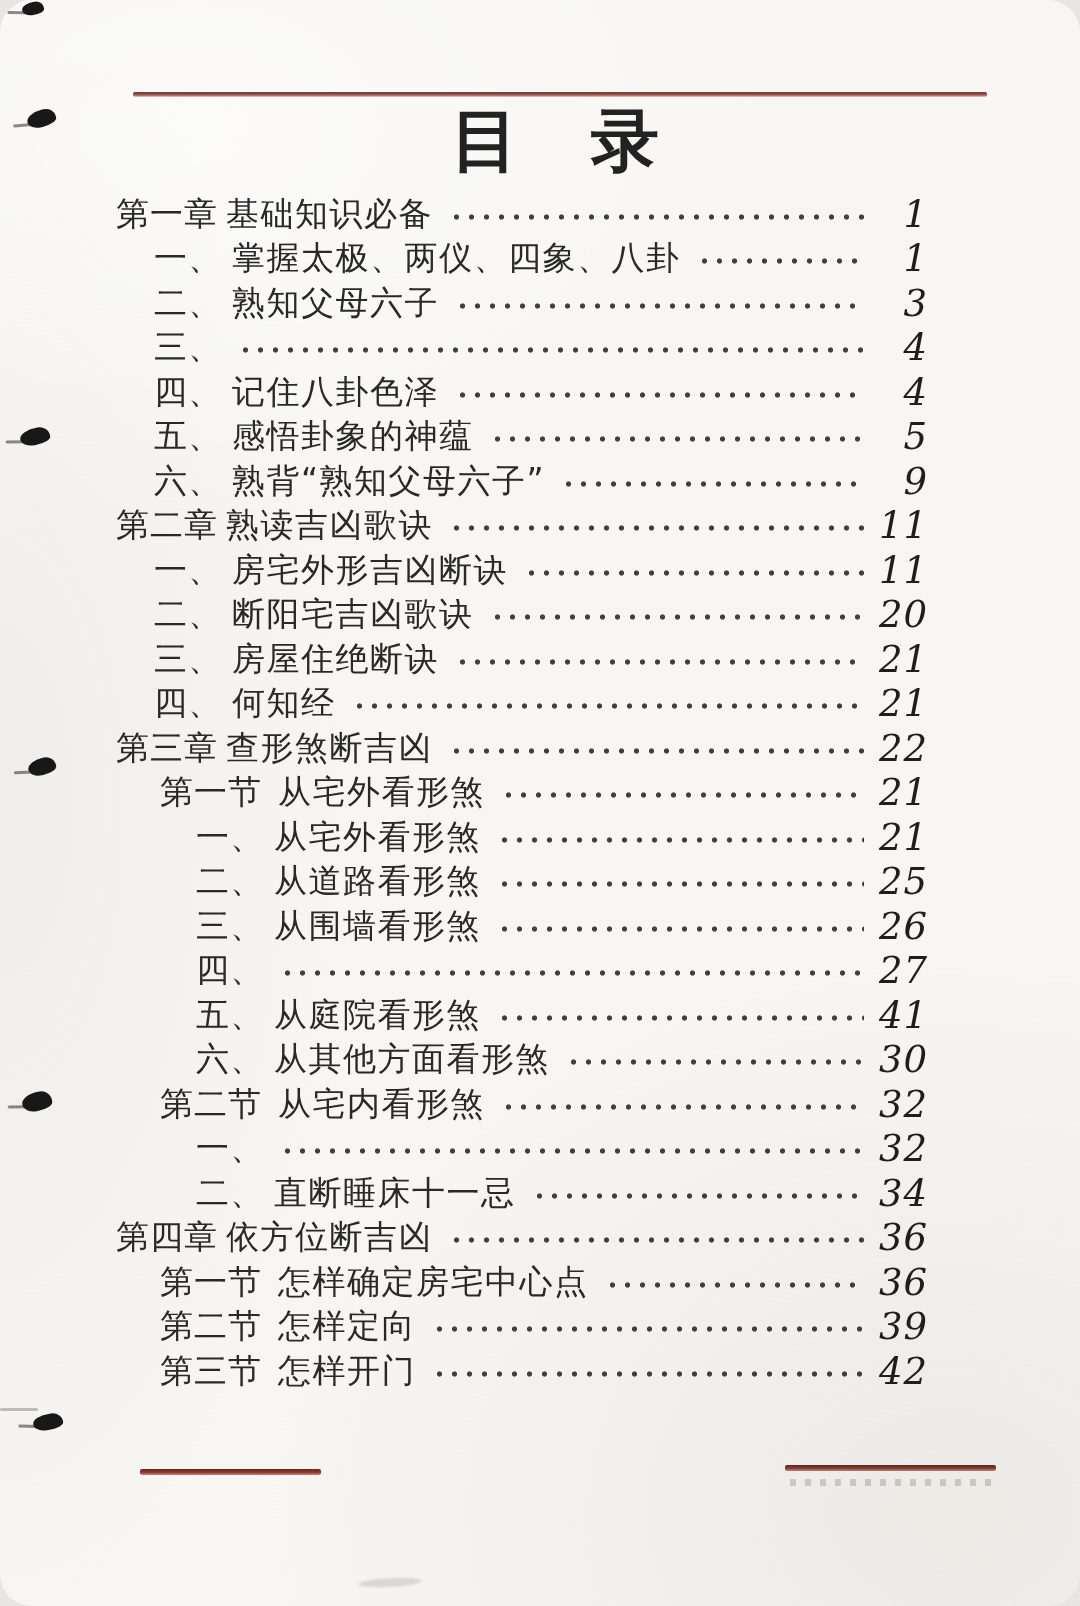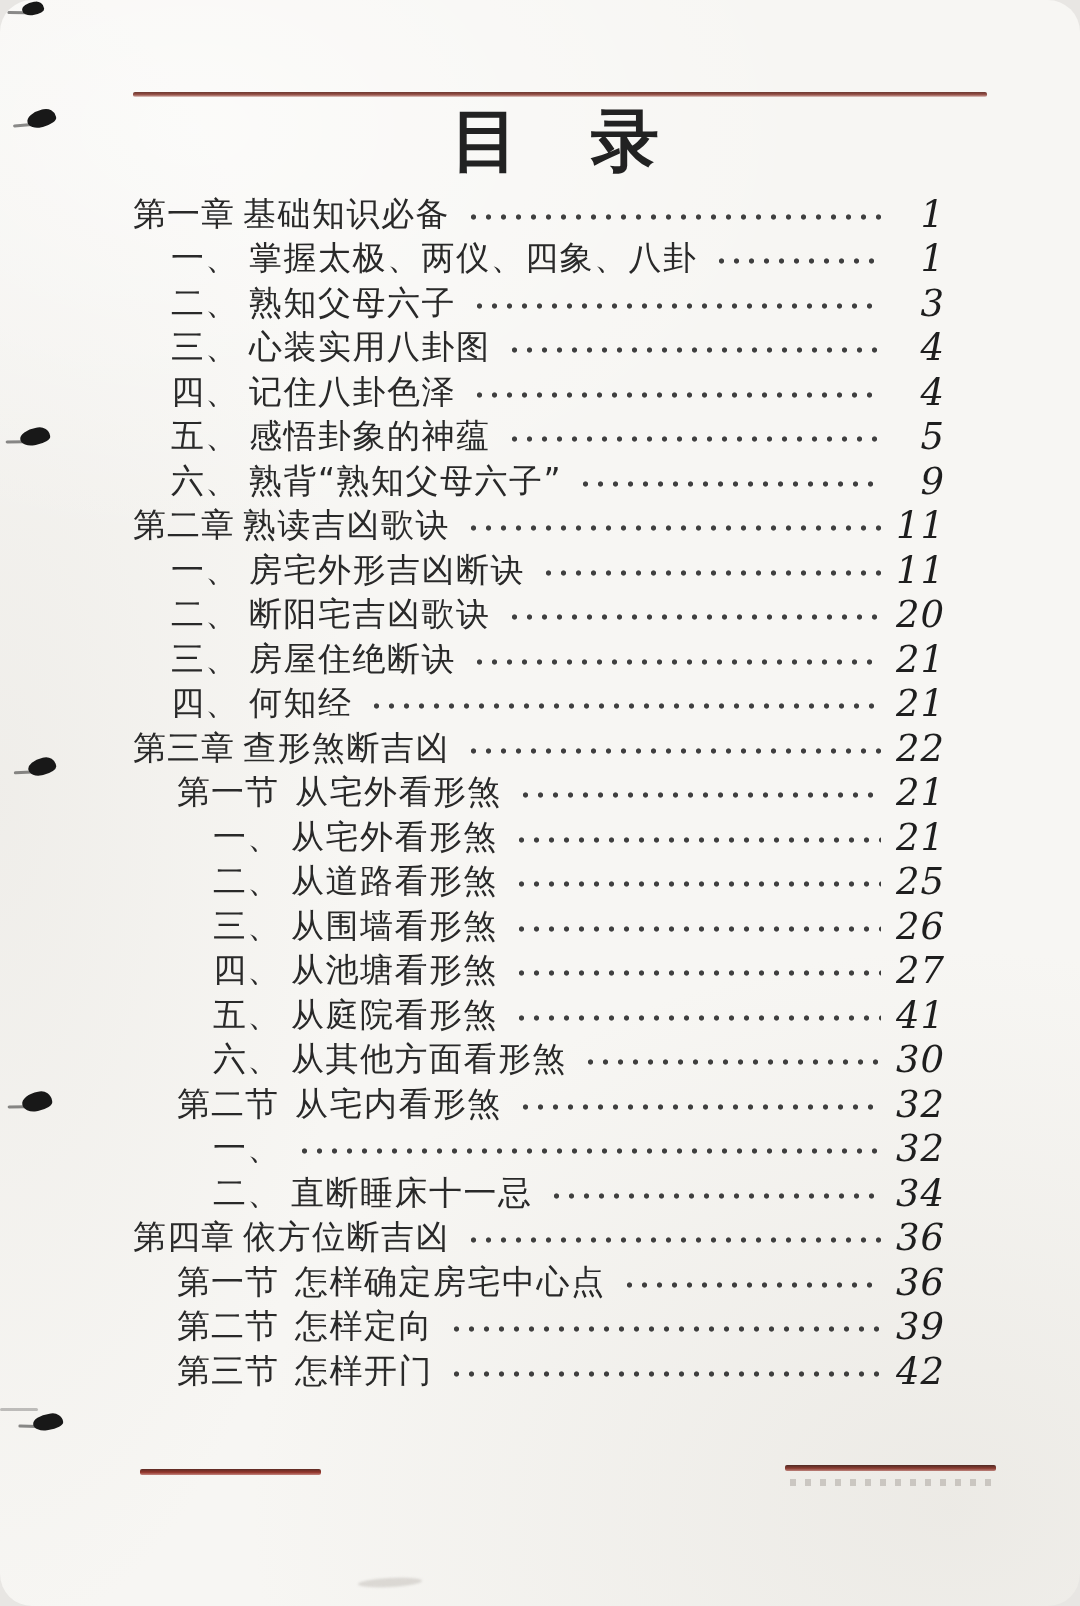--- a/index.html
+++ b/index.html
@@ -64,21 +64,21 @@
 
   
   .doc-title{
     position:absolute;left:0;top:96px;width:100%;
     text-align:center;transform:translateX(16px);
     font-size:68px;font-weight:600;color:#222;
     letter-spacing:2px;white-space:pre;
   }
 
   
-  .toc{position:absolute;left:133px;top:192px;width:812px;}
+  .toc{position:absolute;left:116px;top:192px;width:812px;}
   .row{display:flex;align-items:center;height:44.5px;font-size:33px;}
   .r-ch {padding-left:0;}
   .r-sec{padding-left:44px;}
   .r-i1 {padding-left:38px;}
   .r-i2 {padding-left:80px;}
   .pfx{flex:none;white-space:pre;letter-spacing:1px;}
   .ttl{flex:none;white-space:pre;letter-spacing:1.5px;margin-left:10px;}
   .r-ch  .ttl{margin-left:8px;}
   .r-sec .ttl{margin-left:16px;}
   .leader{
@@ -124,21 +124,20 @@
       <span class="pg">1</span>
     </div>
     <div class="row r-i1">
       <span class="pfx">二、</span>
       <span class="ttl">熟知父母六子</span>
       <span class="leader"></span>
       <span class="pg">3</span>
     </div>
     <div class="row r-i1">
       <span class="pfx">三、</span>
-      <span class="ttl">心装实用八卦图</span>
       <span class="leader"></span>
       <span class="pg">4</span>
     </div>
     <div class="row r-i1">
       <span class="pfx">四、</span>
       <span class="ttl">记住八卦色泽</span>
       <span class="leader"></span>
       <span class="pg">4</span>
     </div>
     <div class="row r-i1">
@@ -208,21 +207,20 @@
       <span class="pg">25</span>
     </div>
     <div class="row r-i2">
       <span class="pfx">三、</span>
       <span class="ttl">从围墙看形煞</span>
       <span class="leader"></span>
       <span class="pg">26</span>
     </div>
     <div class="row r-i2">
       <span class="pfx">四、</span>
-      <span class="ttl">从池塘看形煞</span>
       <span class="leader"></span>
       <span class="pg">27</span>
     </div>
     <div class="row r-i2">
       <span class="pfx">五、</span>
       <span class="ttl">从庭院看形煞</span>
       <span class="leader"></span>
       <span class="pg">41</span>
     </div>
     <div class="row r-i2">

